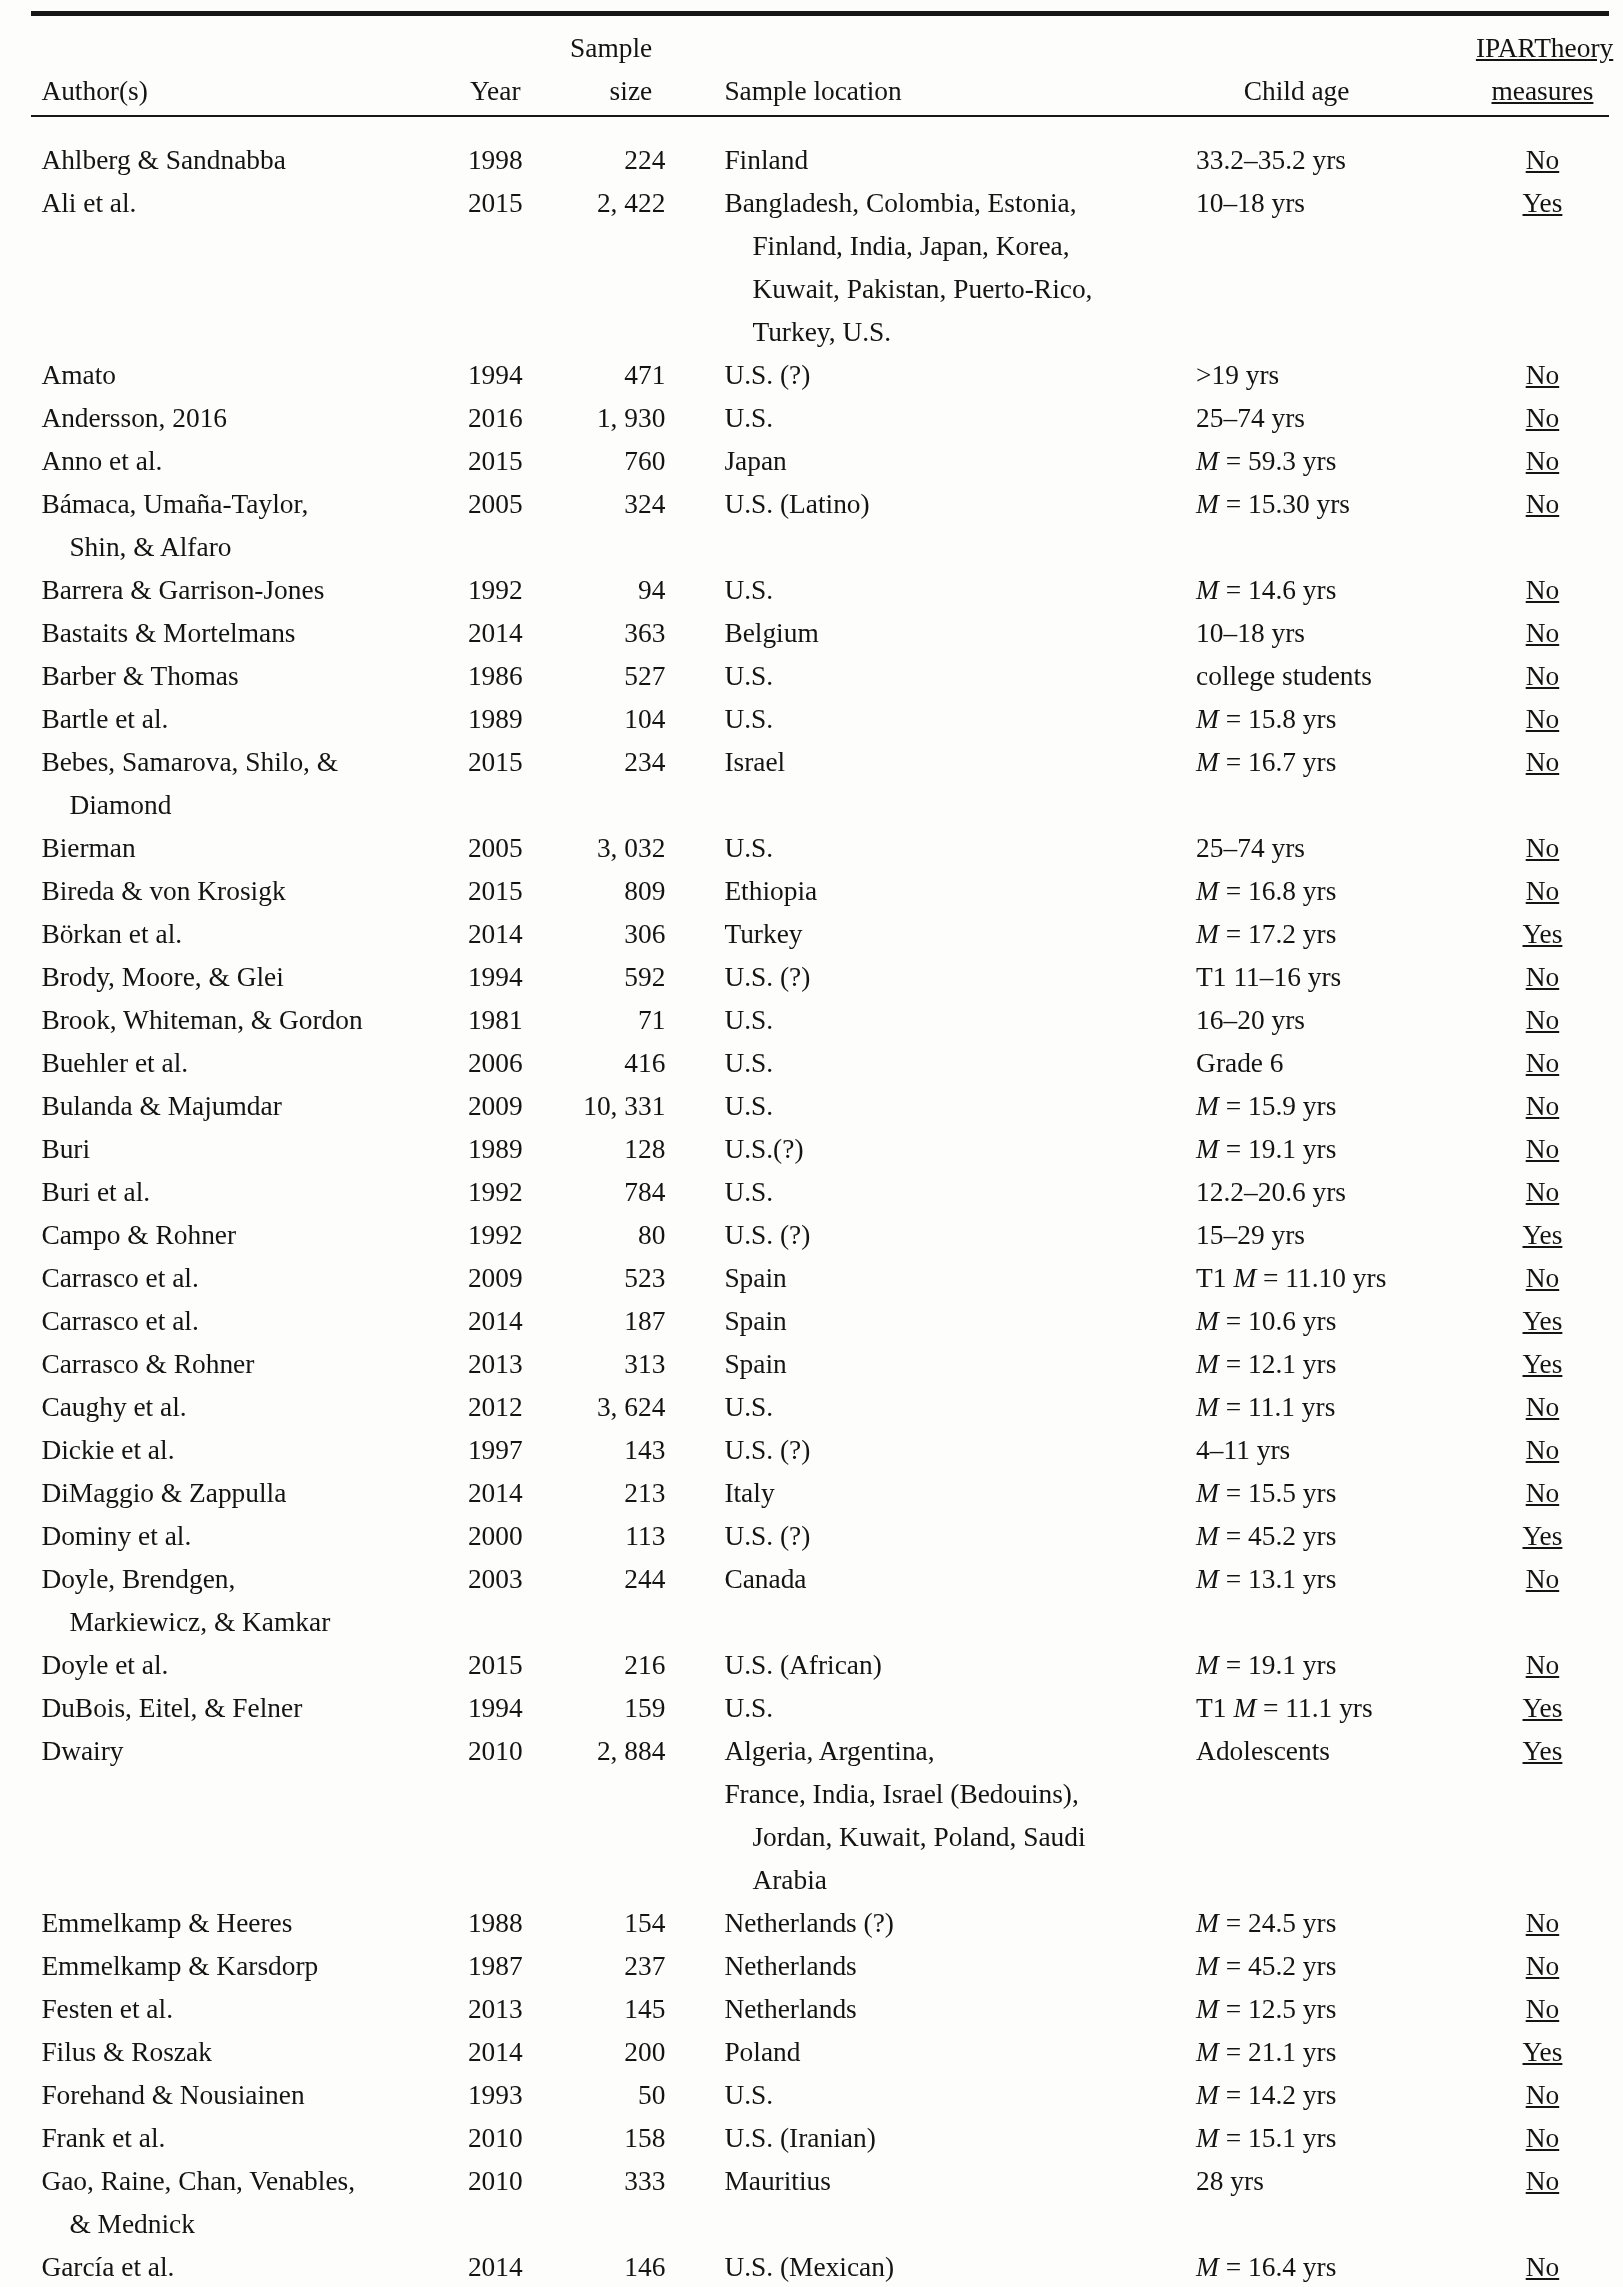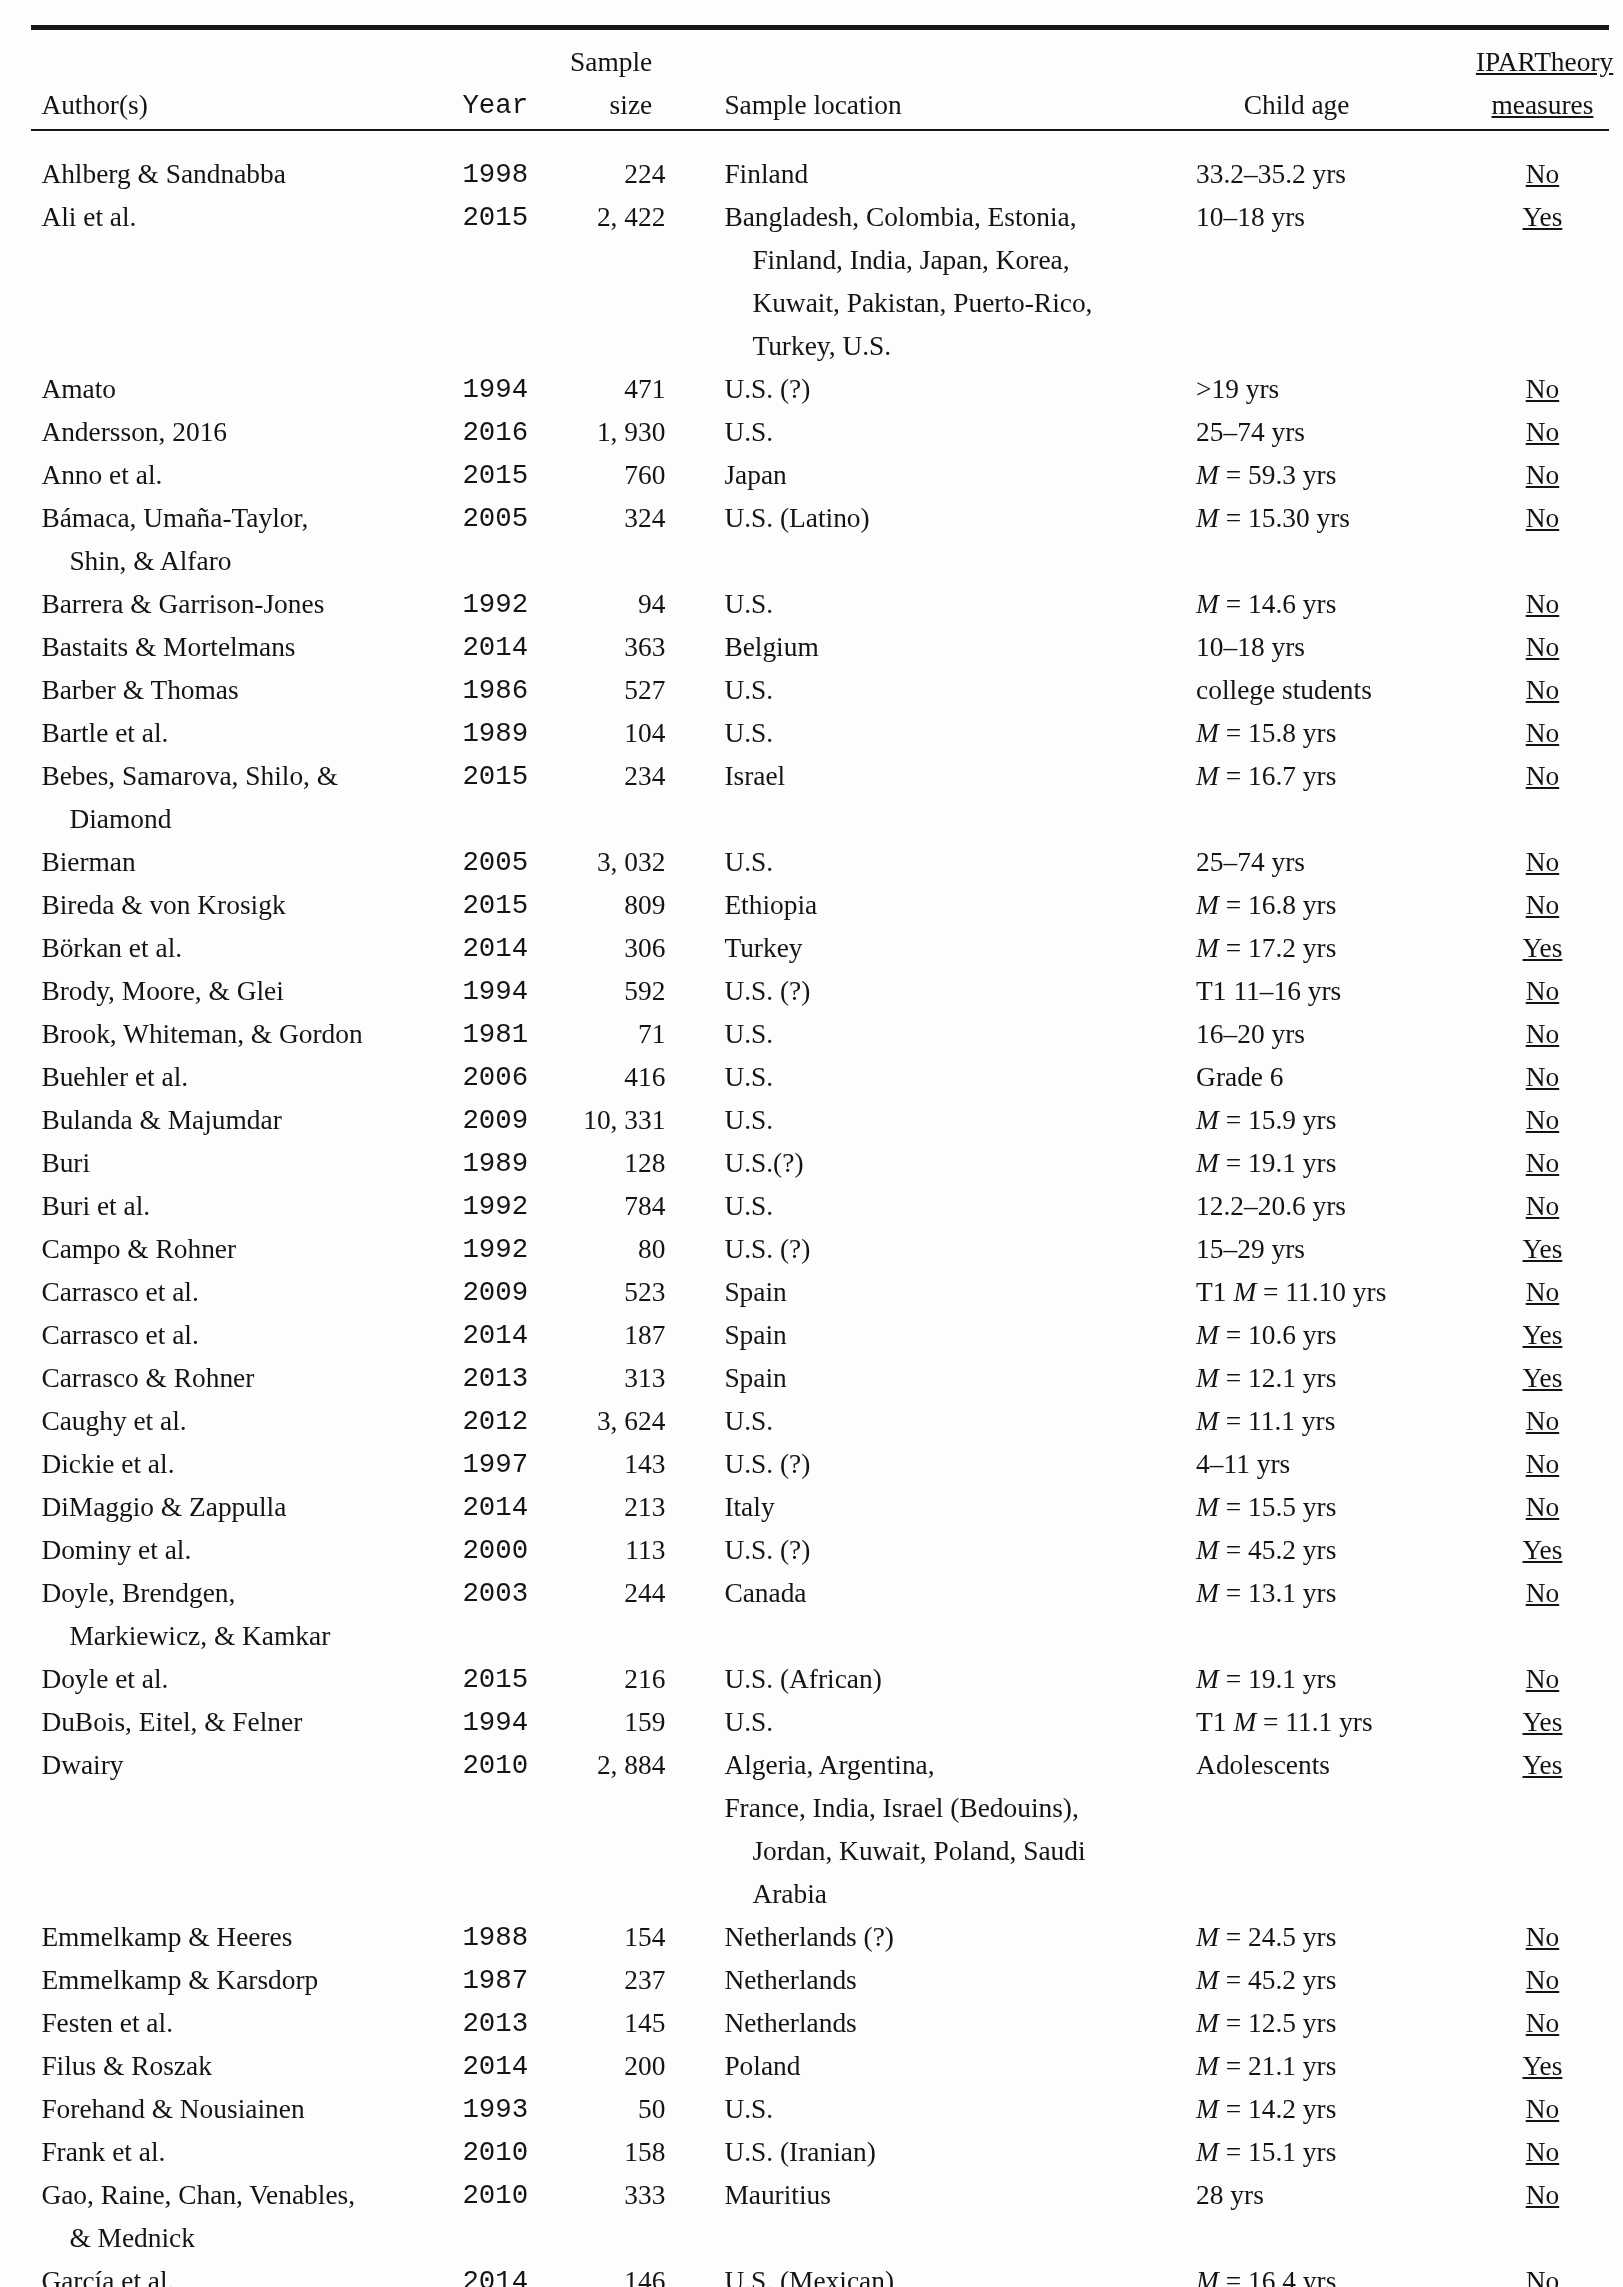--- a/index.html
+++ b/index.html
@@ -5,21 +5,21 @@
   html, body {
     margin: 0;
     padding: 0;
     background: #fdfdfc;
     color: #141414;
   }
   .sheet {
     width: 1624px;
     height: 2287px;
     box-sizing: border-box;
-    padding: 25px 15px 0 31px;
+    padding: 11px 15px 0 31px;
     background: #fdfdfc;
     overflow: hidden;
   }
   table.study-table {
     width: 1578px;
     table-layout: fixed;
     border-collapse: collapse;
     border-top: 5.7px solid #171717;
     border-bottom: 3.8px solid #171717;
     font-family: "Liberation Serif", "DejaVu Serif", serif;
@@ -34,21 +34,21 @@
     text-align: left;
     white-space: nowrap;
     overflow: visible;
   }
   thead tr.head-row-1 th { padding-top: 11.4px; }
   thead tr.head-row-2 th { padding-bottom: 1.9px; border-bottom: 2.8px solid #171717; }
   tbody tr:first-child td { padding-top: 22px; }
   tbody tr:last-child td { padding-bottom: 13.2px; }
 
   .c-author  { padding-left: 10.4px; }
-  .c-year    { text-align: center; font-family: Liberation Mono, monospace; }
+  .c-year    { text-align: center; }
   .c-size    { text-align: right; }
   .h-size    { text-align: right; padding-right: 13.2px; }
   .h-sample  { text-align: right; padding-right: 13.2px; }
   .c-loc     { padding-left: 59px; }
   .c-age     { padding-left: 11.4px; }
   .h-age     { padding-left: 59px; }
   .c-meas    { text-align: center; text-decoration: underline; }
 
   .ln { display: block; }
   .ln.ind { padding-left: 28px; }

